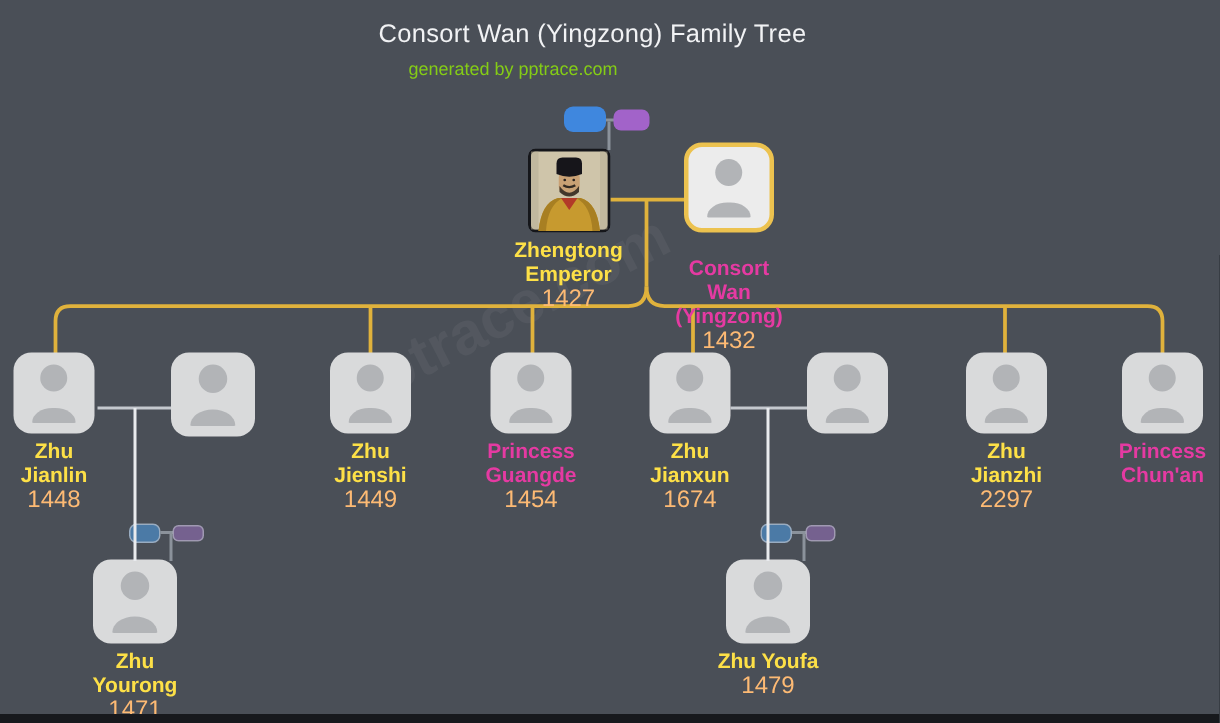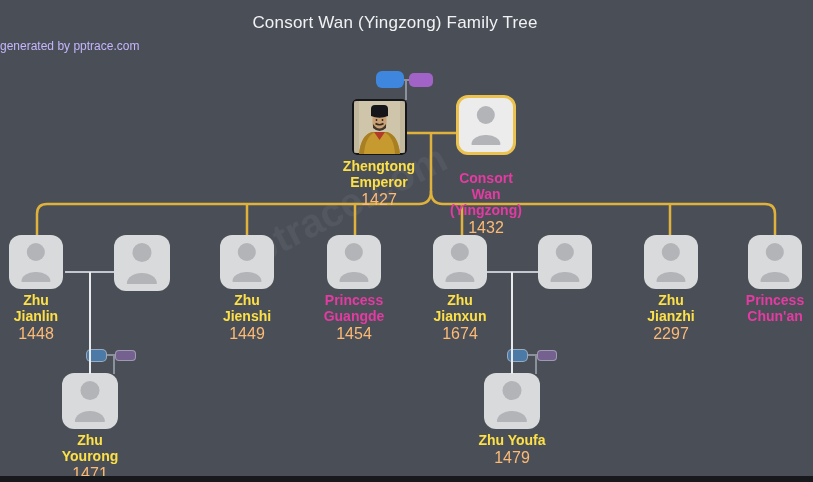--- a/index.html
+++ b/index.html
@@ -7,22 +7,22 @@
     position:relative; width:813px; height:482px; overflow:hidden;
     background:#4a4f57;
     font-family:"Liberation Sans", sans-serif;
     -webkit-font-smoothing:antialiased;
   }
   .title{
     position:absolute; top:13px; left:0; width:790px; text-align:center;
     color:#f1f2f4; font-size:17px; font-weight:500; letter-spacing:.2px;
   }
   .subtitle{
-    position:absolute; top:39px; left:0; width:684px; text-align:left;
-    color:#c4b5fd; font-size:12px; font-weight:400;
+    position:absolute; top:39px; left:0; width:684px; text-align:center;
+    color:#84cc16; font-size:12px; font-weight:400;
   }
   .watermark{
     position:absolute; left:210px; top:150px; width:400px;
     transform:rotate(-27deg);
     color:rgba(255,255,255,0.05); font-size:40px; font-weight:700;
     pointer-events:none; user-select:none;
   }
   svg.lines{position:absolute; left:0; top:0; z-index:1;}
   svg.lines-top{position:absolute; left:0; top:0; z-index:4;}
 

